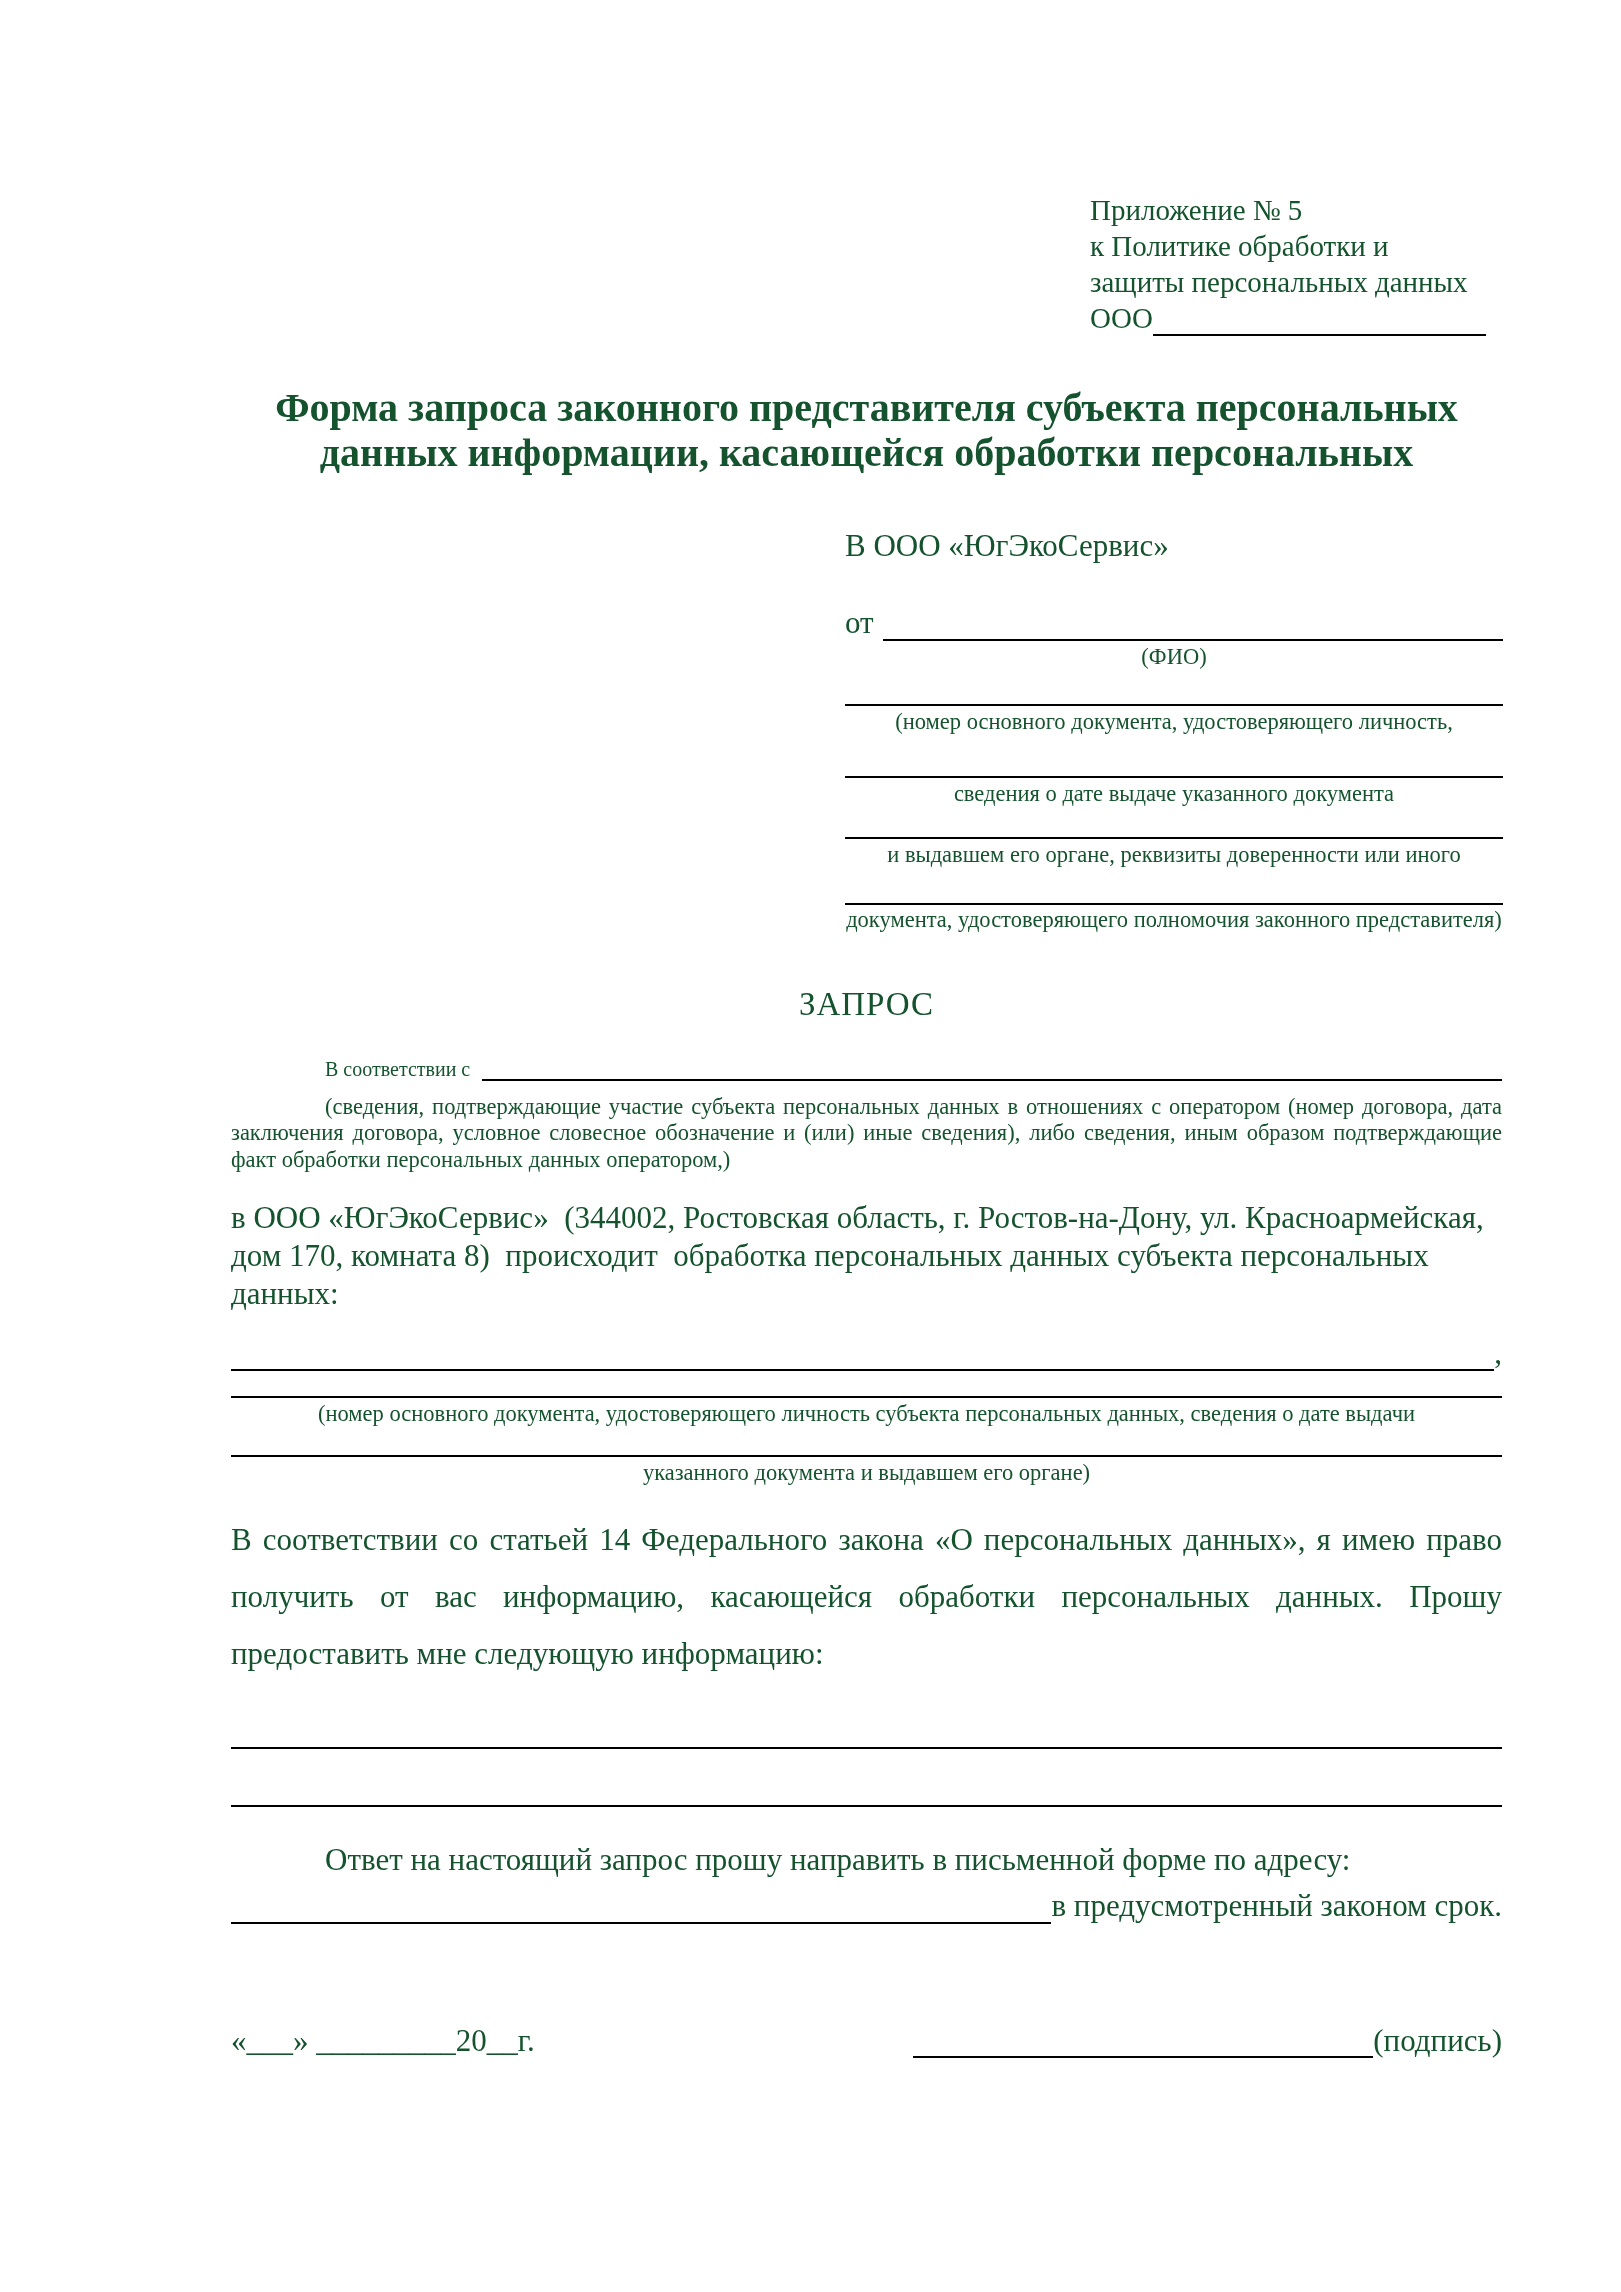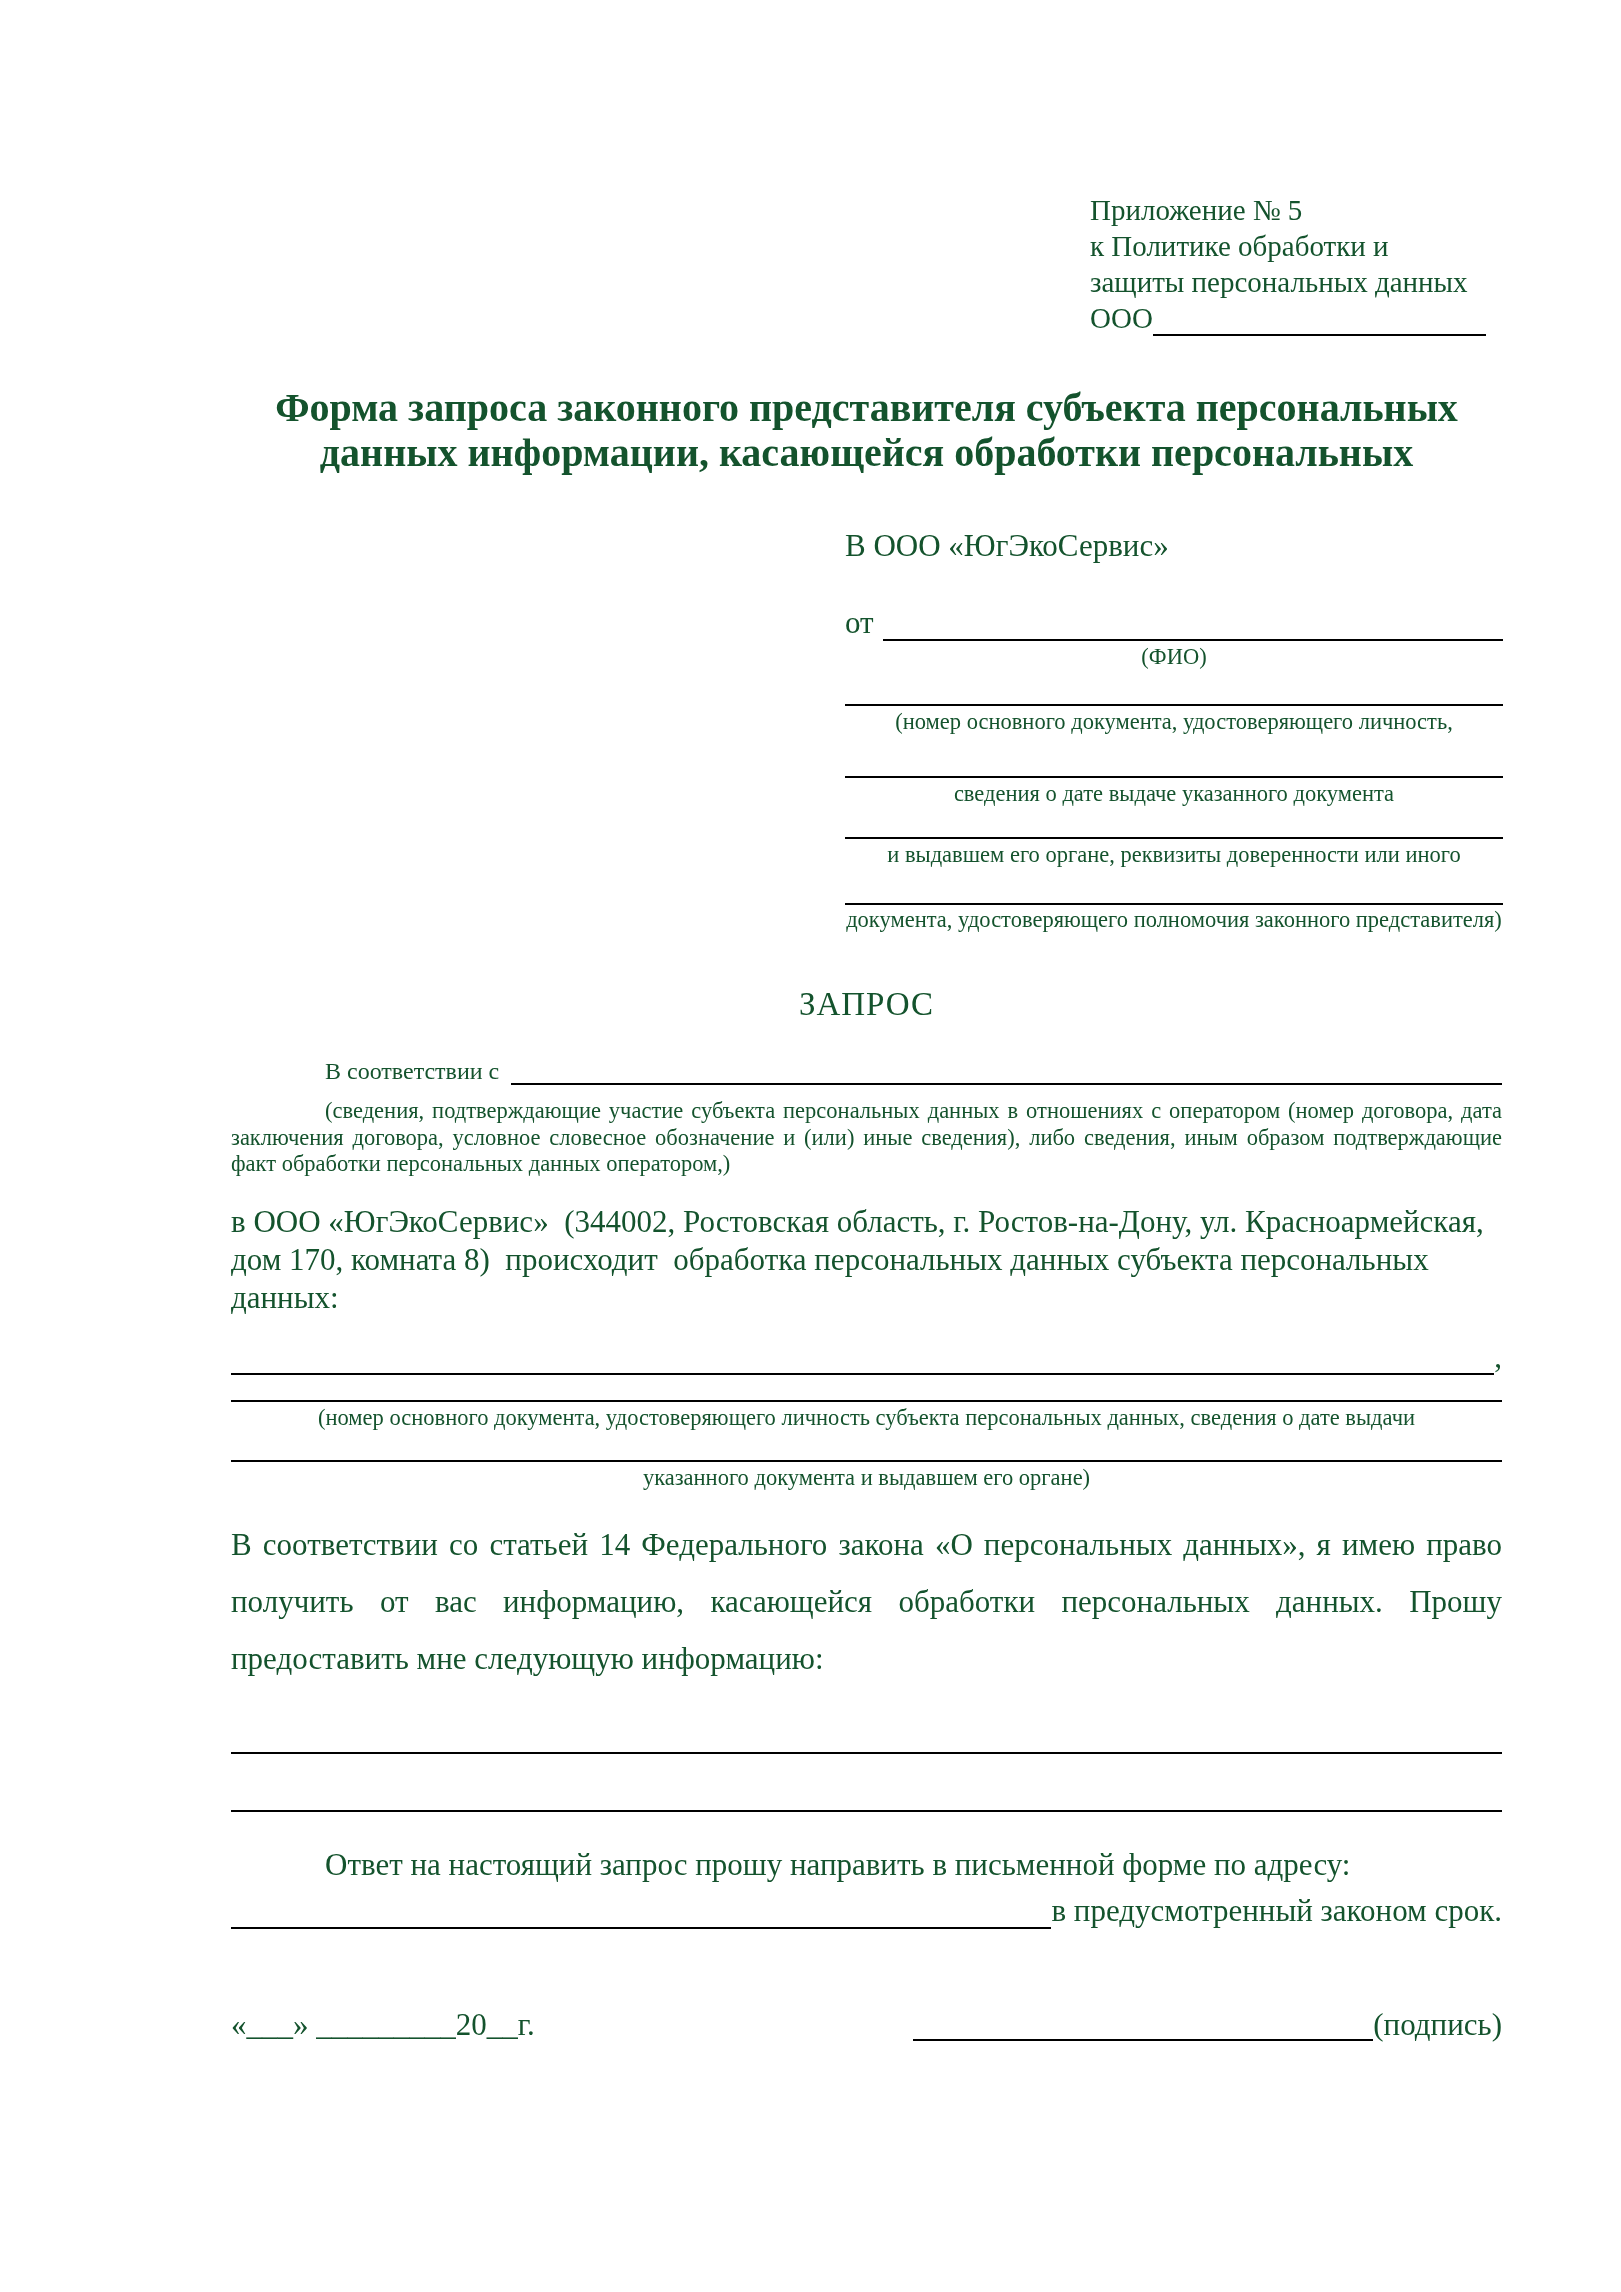--- a/index.html
+++ b/index.html
@@ -58,21 +58,21 @@
   .request-heading {
     margin-top: 53px;
     text-align: center;
     font-size: 33px;
     letter-spacing: 1px;
   }
   .accordance-row {
     display: flex;
     align-items: flex-end;
     margin-top: 35px;
-    font-size: 24px;
+    font-size: 20px;
   }
   .accordance-row .prefix { padding-left: 94px; white-space: nowrap; }
   .accordance-row .blank { margin-left: 11.8px; }
   .small-note {
     font-size: 22.5px;
     line-height: 26.5px;
     text-align: justify;
     text-indent: 94px;
     margin-top: 13px;
   }
@@ -104,21 +104,21 @@
     display: flex;
     align-items: flex-end;
     margin-top: 9px;
     font-size: 31px;
   }
   .reply-row .suffix { white-space: nowrap; }
   .footer-row {
     display: flex;
     align-items: flex-end;
     justify-content: space-between;
-    margin-top: 78px;
+    margin-top: 99px;
     font-size: 31px;
   }
   .date-blank { white-space: pre; }
   .sig-group { display: flex; align-items: flex-start; width: 589px; }
   .sig-group .blank { height: 1.05em; }
   .sig-group .sig-cap { white-space: nowrap; }
 </style>
 </head>
 <body>
 

